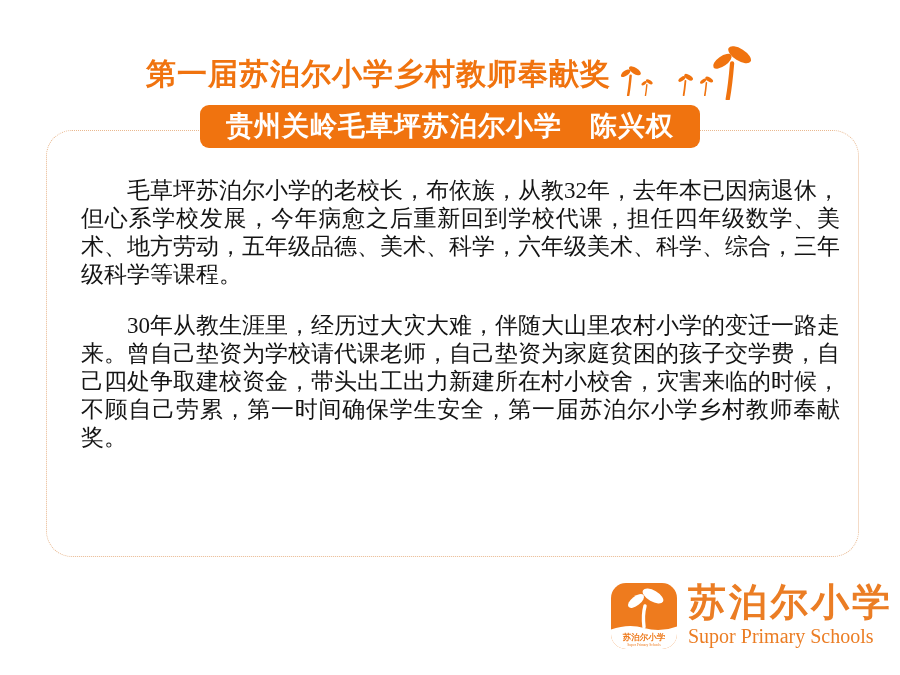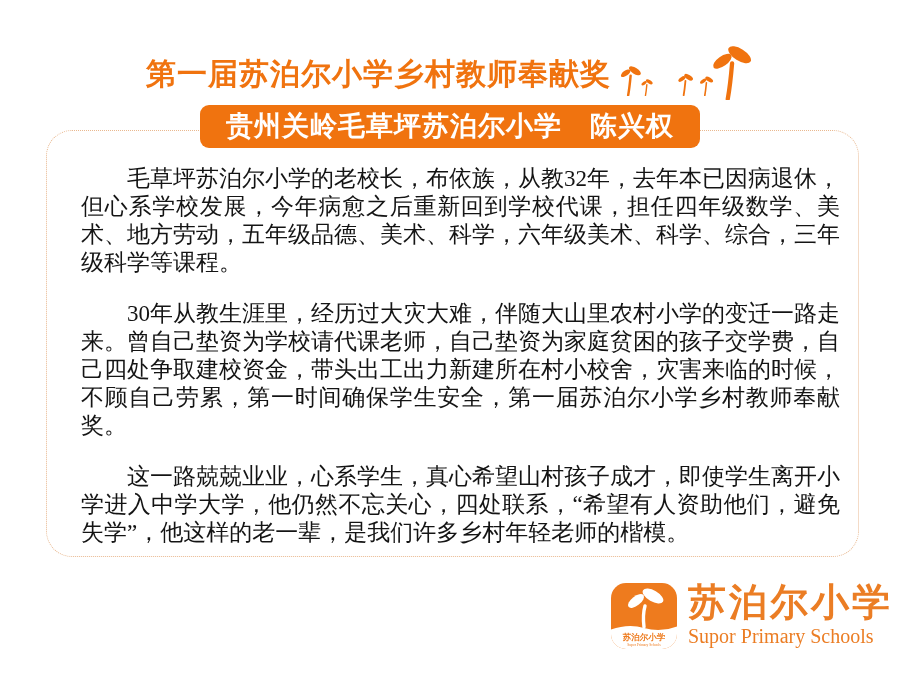--- a/index.html
+++ b/index.html
@@ -37,21 +37,21 @@
   .content-box {
     position:absolute; left:46px; top:130px; width:813px; height:427px;
     border:1px dotted #E9B88F; border-radius:26px; background:#ffffff;
     box-sizing:border-box; z-index:1;
   }
   .content-inner {
     padding:34px 18px 0 34px;
     font-size:23px; line-height:28px; color:#141414;
     text-align:justify;
   }
-  .content-inner p { margin:0 0 23px 0; text-indent:2em; }
+  .content-inner p { margin:12px 0 23px 0; text-indent:2em; }
 
   
   .logo {
     position:absolute; left:610px; top:582px;
     display:flex; align-items:flex-start;
   }
   .logo-badge { width:68px; height:68px; }
   .logo-text { margin-left:10px; color:#EB7D24; }
   .logo-zh {
     font-size:38px; font-weight:bold; letter-spacing:3px; line-height:1.1;
@@ -95,21 +95,20 @@
       <path d="M21,18 C20,30 19,40 17,51" stroke="#F0730F" stroke-width="4" fill="none" stroke-linecap="round"></path>
     </svg>
   </div>
 
   <div class="banner">贵州关岭毛草坪苏泊尔小学　陈兴权</div>
 
   <div class="content-box">
     <div class="content-inner">
       <p>毛草坪苏泊尔小学的老校长，布依族，从教32年，去年本已因病退休，但心系学校发展，今年病愈之后重新回到学校代课，担任四年级数学、美术、地方劳动，五年级品德、美术、科学，六年级美术、科学、综合，三年级科学等课程。</p>
       <p>30年从教生涯里，经历过大灾大难，伴随大山里农村小学的变迁一路走来。曾自己垫资为学校请代课老师，自己垫资为家庭贫困的孩子交学费，自己四处争取建校资金，带头出工出力新建所在村小校舍，灾害来临的时候，不顾自己劳累，第一时间确保学生安全，第一届苏泊尔小学乡村教师奉献奖。</p>
-      <p>这一路兢兢业业，心系学生，真心希望山村孩子成才，即使学生离开小学进入中学大学，他仍然不忘关心，四处联系，“希望有人资助他们，避免失学”，他这样的老一辈，是我们许多乡村年轻老师的楷模。</p>
     </div>
   </div>
 
   <div class="logo">
     <svg class="logo-badge" viewBox="0 0 68 68" xmlns="http://www.w3.org/2000/svg">
       <defs>
         <clipPath id="badgeClip">
             <rect x="1" y="1" width="66" height="66" rx="15"></rect>
           </clipPath>
       </defs>

